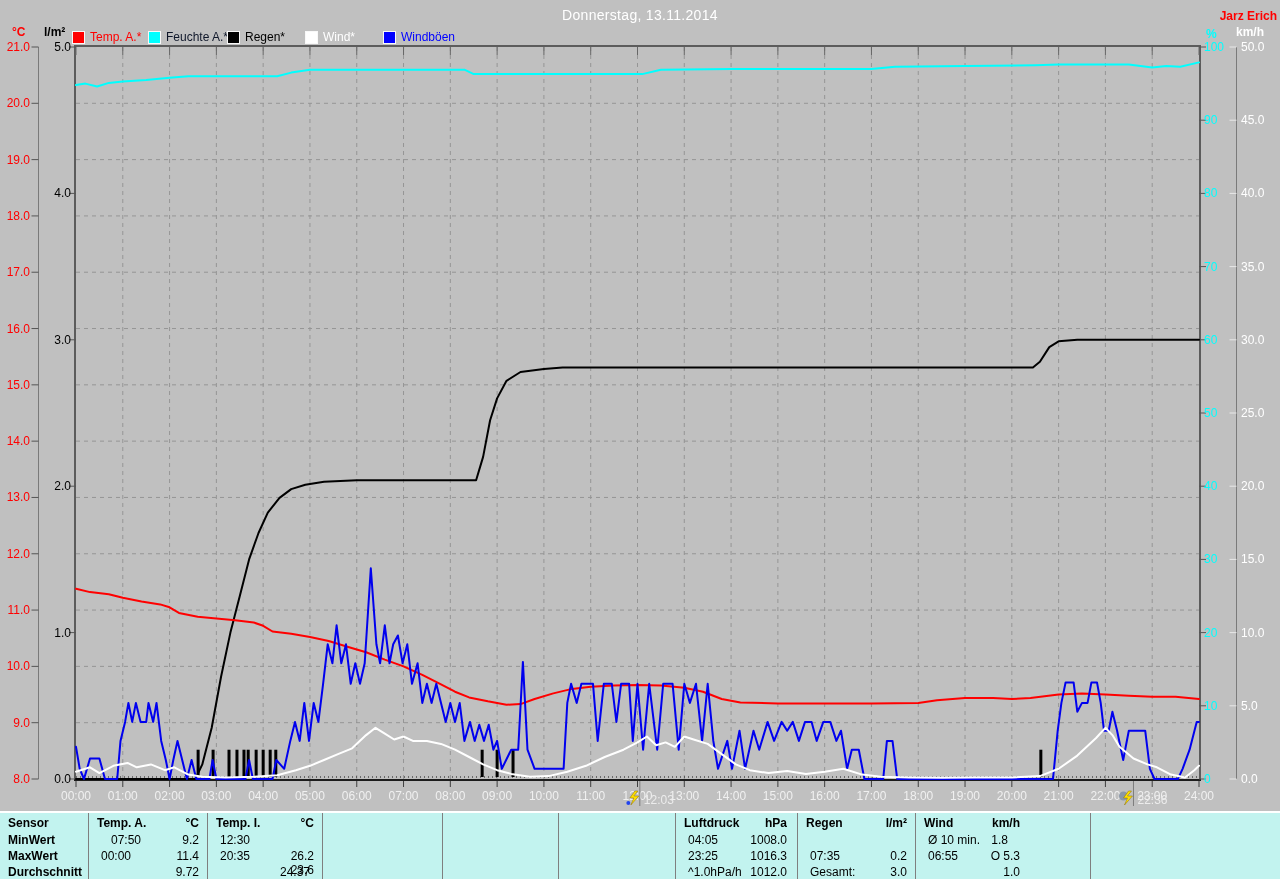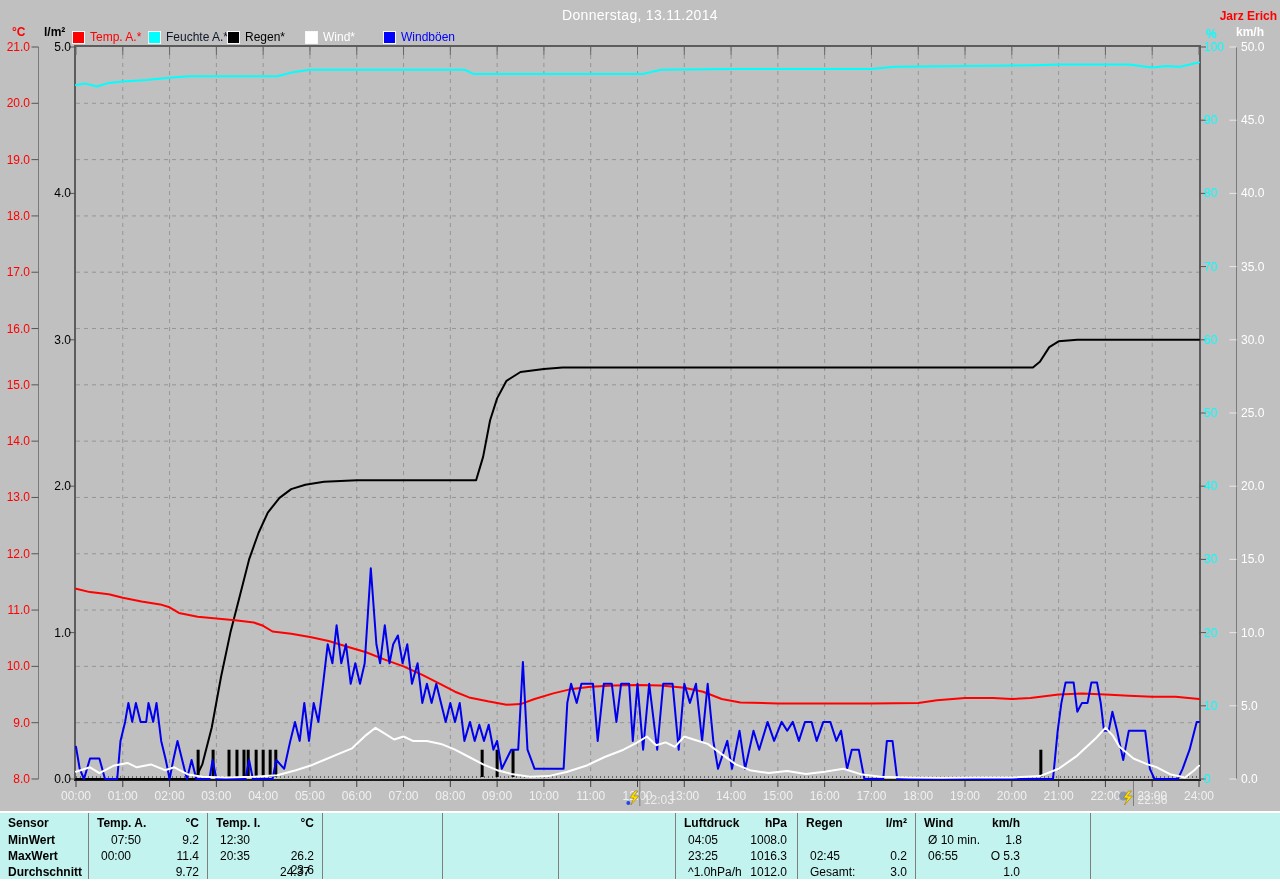--- a/index.html
+++ b/index.html
@@ -325,29 +325,29 @@
         <div class="tcell" style="top: 19px; left: 12px;">04:05</div>
         <div class="tcell right" style="top: 19px; right: 10px;">1008.0</div>
         <div class="tcell" style="top: 35px; left: 12px;">23:25</div>
         <div class="tcell right" style="top: 35px; right: 10px;">1016.3</div>
         <div class="tcell" style="top: 51px; left: 12px;">^1.0hPa/h</div>
         <div class="tcell right" style="top: 51px; right: 10px;">1012.0</div>
       </div>
       <div class="tcol sep" style="left: 797px; width: 118px;">
         <div class="tcell bold" style="top: 2px; left: 8px;">Regen</div>
         <div class="tcell bold right" style="top: 2px; right: 8px;">l/m²</div>
-        <div class="tcell" style="top: 35px; left: 12px;">02:45</div>
+        <div class="tcell" style="top: 35px; left: 12px;">07:35</div>
         <div class="tcell right" style="top: 35px; right: 8px;">0.2</div>
         <div class="tcell" style="top: 51px; left: 12px;">Gesamt:</div>
         <div class="tcell right" style="top: 51px; right: 8px;">3.0</div>
       </div>
       <div class="tcol sep" style="left: 915px; width: 175px;">
         <div class="tcell bold" style="top: 2px; left: 8px;">Wind</div>
         <div class="tcell bold right" style="top: 2px; right: 70px;">km/h</div>
         <div class="tcell" style="top: 19px; left: 12px;">Ø 10 min.</div>
-        <div class="tcell right" style="top: 19px; right: 68px;">1.8</div>
+        <div class="tcell right" style="top: 19px; right: 82px;">1.8</div>
         <div class="tcell" style="top: 35px; left: 12px;">06:55</div>
         <div class="tcell right" style="top: 35px; right: 70px;">O 5.3</div>
         <div class="tcell right" style="top: 51px; right: 70px;">1.0</div>
       </div>
       <div class="tcol sep" style="left: 1090px; width: 190px;"></div>
     </div>
 </div>
 
 </body></html>

